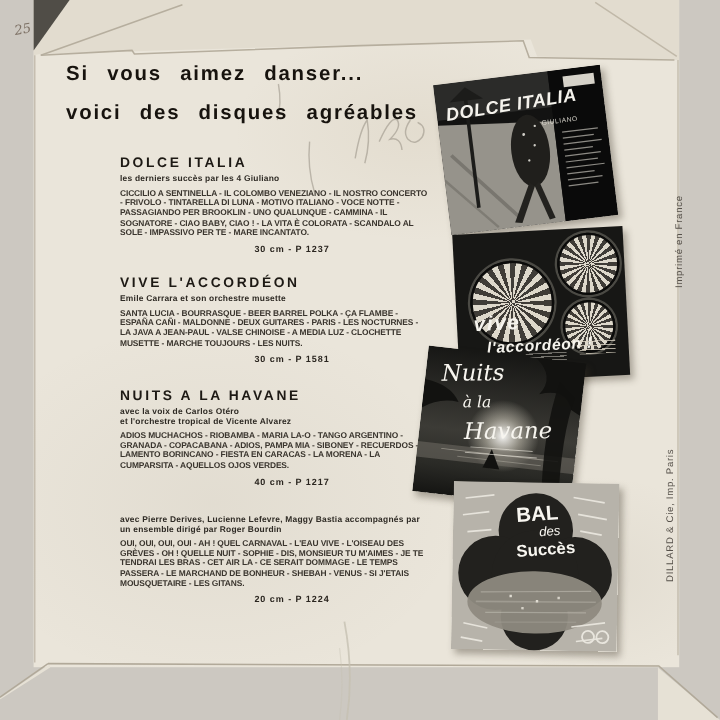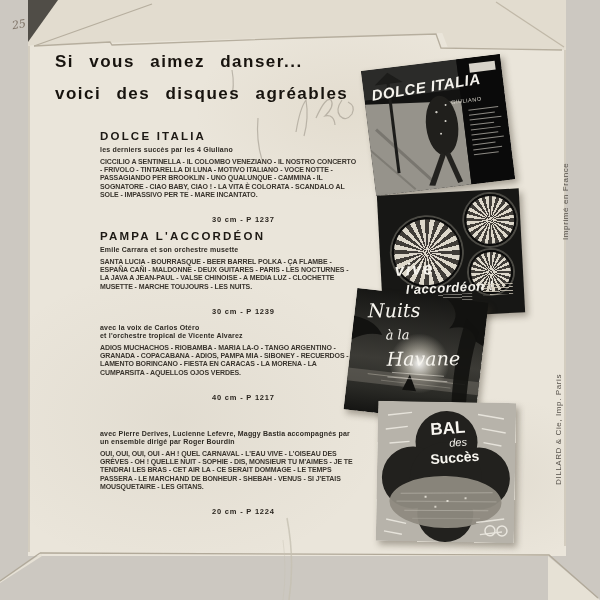--- a/index.html
+++ b/index.html
@@ -27,21 +27,21 @@
   .pencil{position:absolute;left:12px;top:18px;z-index:5;font-family:"DejaVu Serif",serif;
     font-style:italic;font-size:11px;color:#7d7165;transform:rotate(-10deg);}
   
   .section{position:absolute;left:100px;z-index:5;color:#35302a;}
   .s1{top:130px;width:256px;} .s2{top:230px;width:254px;}
   .s3{top:324px;width:252px;} .s4{top:430px;width:260px;}
   .sec-title{font-size:11.5px;font-weight:800;letter-spacing:2.2px;color:#1d1914;margin-bottom:4px;}
   .sec-sub{font-size:7px;font-weight:700;color:#2e2a24;letter-spacing:.2px;line-height:8px;}
   .sec-tracks{margin-top:4px;font-size:7px;font-weight:700;letter-spacing:-0.1px;
     line-height:8.2px;color:#3a352e;}
-  .sec-format{margin-top:16px;margin-left:112px;font-size:7.5px;font-weight:800;
+  .sec-format{margin-top:4px;margin-left:112px;font-size:7.5px;font-weight:800;
     letter-spacing:.8px;color:#2a251f;}
   
   .vert{position:absolute;z-index:5;writing-mode:vertical-rl;transform:rotate(180deg);
     font-size:8px;color:#56514a;letter-spacing:.6px;}
   .vert-top{left:561px;top:122px;height:118px;}
   .vert-bottom{left:554px;top:360px;height:125px;}
   
   .cover{position:absolute;overflow:hidden;box-shadow:3px 4px 6px rgba(60,52,40,.38);}
   .cover-1{left:368px;top:62px;width:140px;height:126px;transform:rotate(-7deg);z-index:6;}
   .cover-2{left:380px;top:192px;width:142px;height:124px;transform:rotate(-3deg);z-index:7;background:#171715;}
@@ -101,27 +101,28 @@
   <div class="headline hl1">Si vous aimez danser...</div>
 
   <div class="section s1">
     <div class="sec-title">DOLCE ITALIA</div>
     <div class="sec-sub">les derniers succès par les 4 Giuliano</div>
     <div class="sec-tracks">CICCILIO A SENTINELLA - IL COLOMBO VENEZIANO - IL NOSTRO CONCERTO - FRIVOLO - TINTARELLA DI LUNA - MOTIVO ITALIANO - VOCE NOTTE - PASSAGIANDO PER BROOKLIN - UNO QUALUNQUE - CAMMINA - IL SOGNATORE - CIAO BABY, CIAO ! - LA VITA È COLORATA - SCANDALO AL SOLE - IMPASSIVO PER TE - MARE INCANTATO.</div>
     <div class="sec-format">30 cm - P 1237</div>
   </div>
 
   <div class="section s2">
-    <div class="sec-title">PAMPA L'ACCORDÉON</div>
+    <div class="sec-title">VIVE L'ACCORDÉON</div>
     <div class="sec-sub">Emile Carrara et son orchestre musette</div>
     <div class="sec-tracks">SANTA LUCIA - BOURRASQUE - BEER BARREL POLKA - ÇA FLAMBE - ESPAÑA CAÑI - MALDONNE - DEUX GUITARES - PARIS - LES NOCTURNES - LA JAVA A JEAN-PAUL - VALSE CHINOISE - A MEDIA LUZ - CLOCHETTE MUSETTE - MARCHE TOUJOURS - LES NUITS.</div>
-    <div class="sec-format">30 cm - P 1239</div>
+    <div class="sec-format">30 cm - P 1581</div>
   </div>
 
   <div class="section s3">
+    <div class="sec-title">NUITS A LA HAVANE</div>
     <div class="sec-sub">avec la voix de Carlos Otéro</div>
     <div class="sec-sub">et l'orchestre tropical de Vicente Alvarez</div>
     <div class="sec-tracks">ADIOS MUCHACHOS - RIOBAMBA - MARIA LA-O - TANGO ARGENTINO - GRANADA - COPACABANA - ADIOS, PAMPA MIA - SIBONEY - RECUERDOS - LAMENTO BORINCANO - FIESTA EN CARACAS - LA MORENA - LA CUMPARSITA - AQUELLOS OJOS VERDES.</div>
     <div class="sec-format">40 cm - P 1217</div>
   </div>
 
   <div class="section s4">
     <div class="sec-sub">avec Pierre Derives, Lucienne Lefevre, Maggy Bastia accompagnés par</div>
     <div class="sec-sub">un ensemble dirigé par Roger Bourdin</div>
     <div class="sec-tracks">OUI, OUI, OUI, OUI - AH ! QUEL CARNAVAL - L'EAU VIVE - L'OISEAU DES GRÈVES - OH ! QUELLE NUIT - SOPHIE - DIS, MONSIEUR TU M'AIMES - JE TE TENDRAI LES BRAS - CET AIR LA - CE SERAIT DOMMAGE - LE TEMPS PASSERA - LE MARCHAND DE BONHEUR - SHEBAH - VENUS - SI J'ETAIS MOUSQUETAIRE - LES GITANS.</div>

